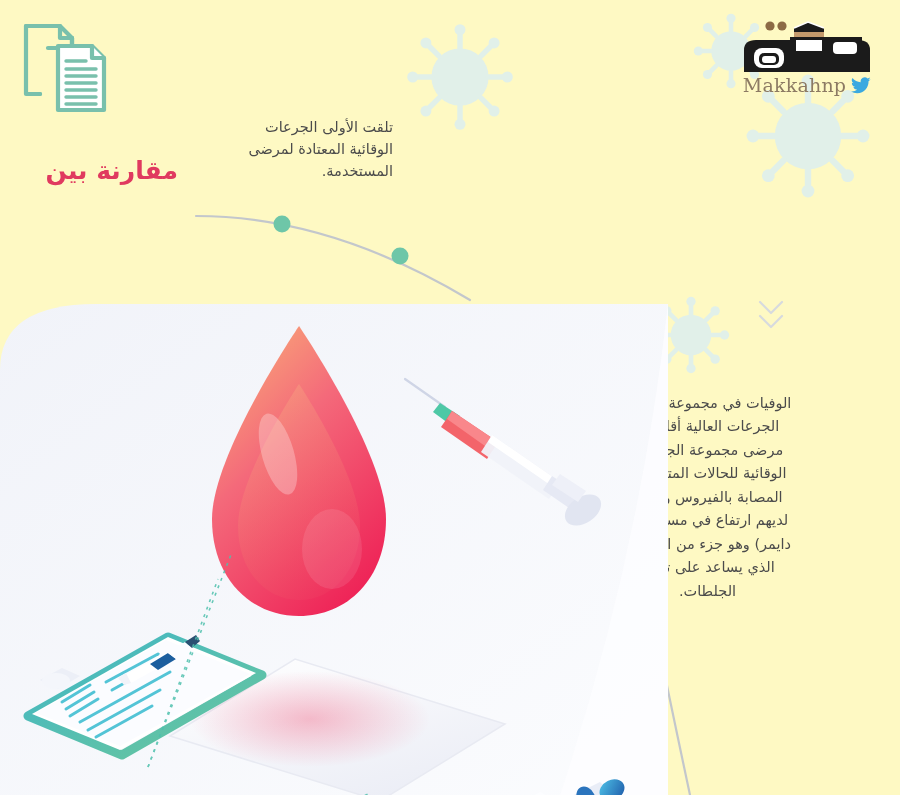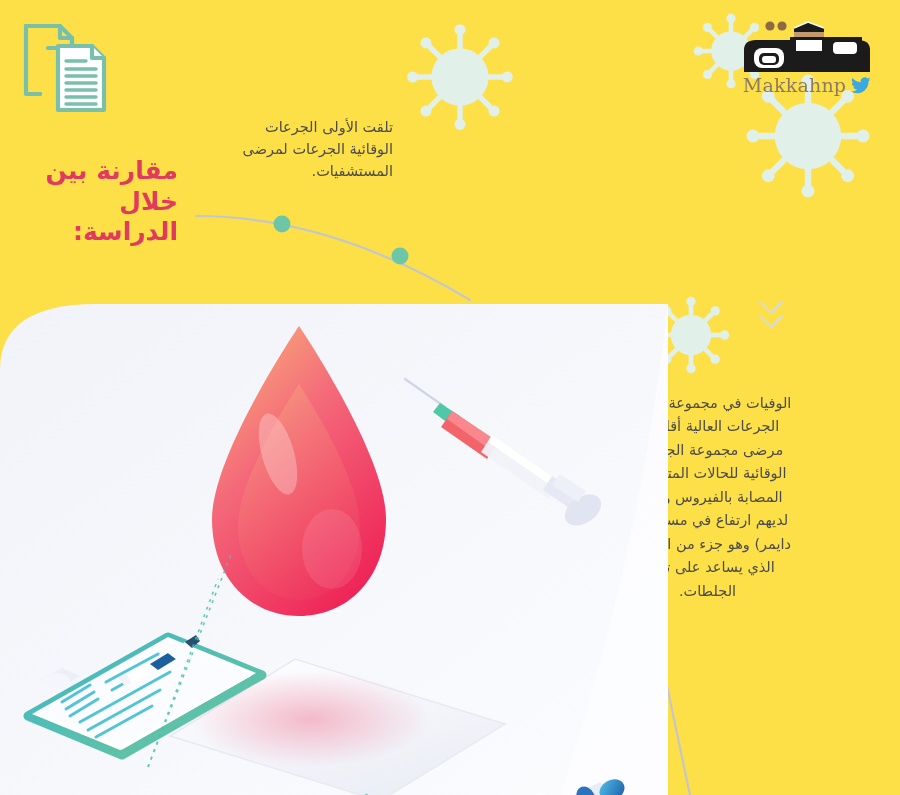--- a/index.html
+++ b/index.html
@@ -2,21 +2,21 @@
 <html lang="ar" dir="rtl"><head>
 <meta charset="utf-8">
 <style>
   html,body{margin:0;padding:0;}
   body{
     width:900px;height:795px;
     background:#ffffff;
     font-family:"DejaVu Sans","Liberation Sans",sans-serif;
     overflow:hidden;position:relative;
   }
-  #stage{position:absolute;inset:0;width:900px;height:795px;overflow:hidden;background:#fde047;}
+  #stage{position:absolute;inset:0;width:900px;height:795px;overflow:hidden;background:#fef9c3;}
 
   
   .virus{position:absolute;pointer-events:none;}
 
   
   #docs-icon{position:absolute;left:14px;top:18px;}
 
   
   #brand{position:absolute;right:18px;top:18px;width:150px;text-align:center;}
   #brand-mark{display:block;}
@@ -217,24 +217,23 @@
     <div id="brand-handle">
       <svg width="20" height="17" viewBox="0 0 24 20">
         <path fill="#3ba9e0" d="M23.6 2.4c-.86.39-1.79.65-2.76.77A4.84 4.84 0 0 0 22.96.5c-.93.56-1.96.96-3.06 1.18A4.8 4.8 0 0 0 11.66 6 13.64 13.64 0 0 1 1.76.93 4.83 4.83 0 0 0 3.25 7.4a4.76 4.76 0 0 1-2.17-.6v.06a4.82 4.82 0 0 0 3.86 4.72 4.8 4.8 0 0 1-2.16.08 4.82 4.82 0 0 0 4.5 3.35A9.66 9.66 0 0 1 0 17.07 13.6 13.6 0 0 0 7.36 19.2c8.84 0 13.67-7.37 13.67-13.76l-.02-.63a9.78 9.78 0 0 0 2.59-2.4z"></path>
       </svg>
       <span class="hname">Makkahnp</span>
     </div>
   </div>
 
   <div id="main-title">
     <div>مقارنة بين</div>
-    <div>خلال الدراسة:</div>
   </div>
 
-  <div class="note" id="note-1">تلقت الأولى الجرعات الوقائية الجرعات لمرضى المستشفيات.</div>
+  <div class="note" id="note-1">تلقت الأولى الجرعات الوقائية المعتادة لمرضى المستخدمة.</div>
 
   <svg id="connectors" width="900" height="795">
     <path class="cline" d="M196 216 Q330 216 470 300"></path>
     <circle class="cdot" cx="282" cy="224" r="8.5"></circle>
     <circle class="cdot" cx="400" cy="256" r="8.5"></circle>
     <path class="cline" d="M611 403 Q640 560 690 795"></path>
     <circle class="cdot" cx="610" cy="402" r="8.5"></circle>
   </svg>
 
   <svg id="chevron" width="36" height="40" viewBox="0 0 36 40">

